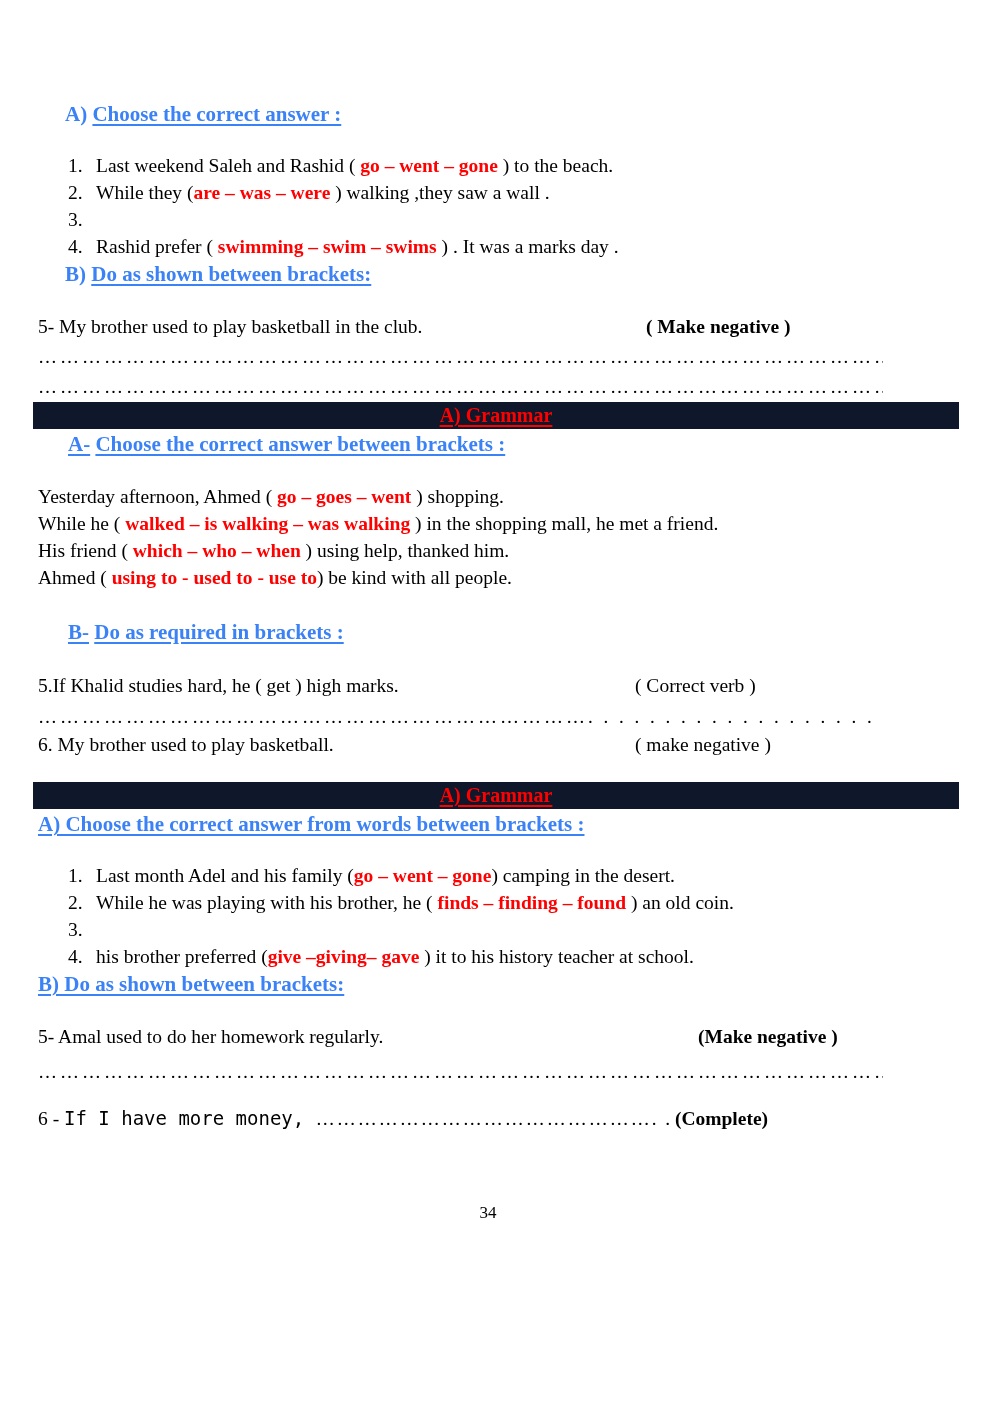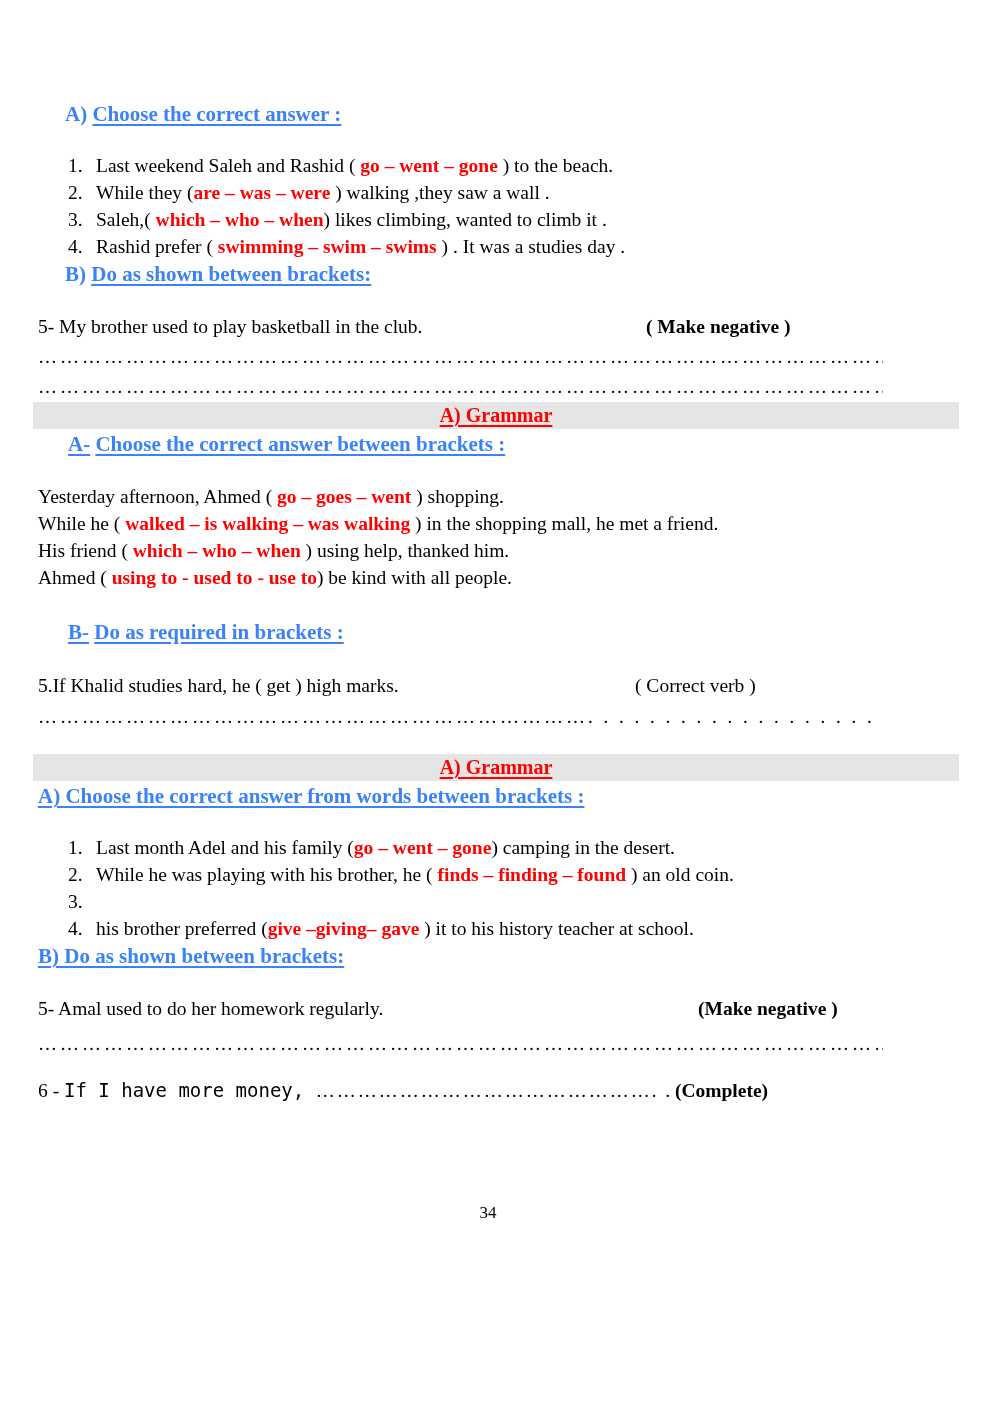--- a/index.html
+++ b/index.html
@@ -26,21 +26,21 @@
   .list-row .num{width:28px;flex:0 0 28px;margin-left:30px;}
   .q-row{position:relative;font-size:19.5px;line-height:26px;white-space:nowrap;}
   .q-row .instr{position:absolute;top:0;}
   .bold{font-weight:bold;}
   .dots-line{
     font-size:19px;line-height:26px;letter-spacing:3px;
     white-space:nowrap;overflow:hidden;width:845px;color:#000;
   }
   .band{
     margin-left:-5px;margin-right:-1px;
-    background:#e5e5e5;
+    background:#0f172a;
     height:27px;line-height:27px;
     text-align:center;
   }
   .band .band-label{
     color:#ff0000;font-weight:bold;font-size:20px;
     text-decoration:underline;text-decoration-thickness:2px;text-underline-offset:3px;
   }
   .para-line{font-size:19.5px;line-height:27px;white-space:nowrap;}
   .mono{font-family:"DejaVu Sans Mono", monospace;font-size:19px;}
   .inline-dots{letter-spacing:2px;font-size:19px;}
@@ -57,25 +57,24 @@
     <div class="list-row">
       <span class="num">1.</span>
       <span><span>Last weekend Saleh and Rashid ( </span><span class="red">go – went – gone</span><span> ) to the beach.</span></span>
     </div>
     <div class="list-row">
       <span class="num">2.</span>
       <span><span>While they (</span><span class="red">are – was – were</span><span> ) walking ,they saw a wall .</span></span>
     </div>
     <div class="list-row">
       <span class="num">3.</span>
-      <span><span>Saleh,( </span><span class="red">which – who – when</span><span>) likes climbing, wanted to climb it .</span></span>
     </div>
     <div class="list-row">
       <span class="num">4.</span>
-      <span><span>Rashid prefer ( </span><span class="red">swimming – swim – swims</span><span> ) . It was a studies day .</span></span>
+      <span><span>Rashid prefer ( </span><span class="red">swimming – swim – swims</span><span> ) . It was a marks day .</span></span>
     </div>
   </div>
 
   <div class="heading ml27"><span>B)</span> <span class="u">Do as shown between brackets:</span></div>
 
   <div class="q-row" style="margin-top:26px;">
     <span>5- My brother used to play basketball in the club.</span>
     <span class="instr bold" style="left:608px;">( Make negative )</span>
   </div>
   <div class="dots-line" style="margin-top:4px;">……………………………………………………………………………………………………………………………………</div>
@@ -96,20 +95,24 @@
   </div>
 
   <div class="heading ml30" style="margin-top:27px;"><span class="u">B-</span> <span class="u">Do as required in brackets :</span></div>
 
   <div class="q-row" style="margin-top:27px;">
     <span>5.If Khalid studies hard, he ( get ) high marks.</span>
     <span class="instr" style="left:597px;">( Correct verb )</span>
   </div>
   <div class="dots-line" style="margin-top:5px;">…………………………………………………………………. . . . . . . . . . . . . . . . . . .</div>
 
+  <div class="q-row" style="margin-top:2px;">
+    <span>6. My brother used to play basketball.</span>
+    <span class="instr" style="left:597px;">( make negative )</span>
+  </div>
 
   <div class="band" style="margin-top:24px;">
     <span class="band-label">A) Grammar</span>
   </div>
 
   <div class="heading" style="margin-top:1px;"><span class="u">A) Choose the correct answer from words between brackets :</span></div>
 
   <div class="list">
     <div class="list-row">
       <span class="num">1.</span>

